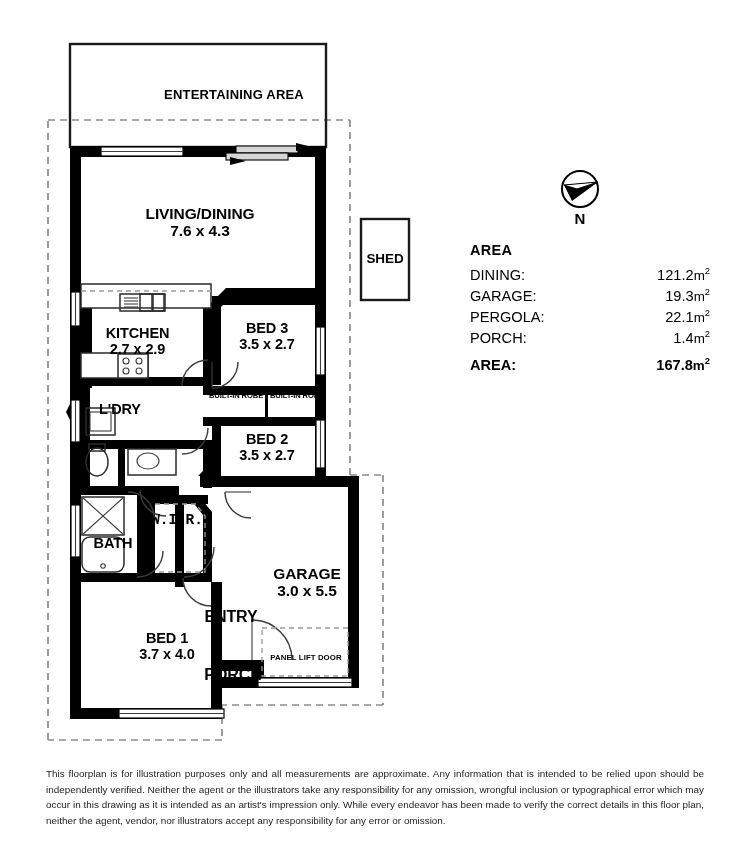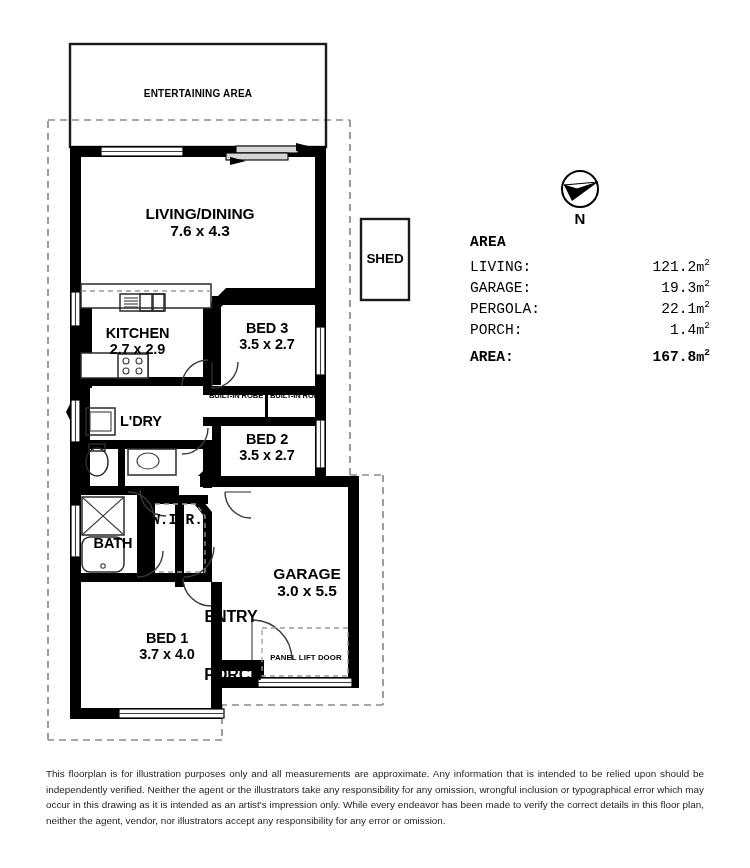--- a/index.html
+++ b/index.html
@@ -45,21 +45,21 @@
   .rlabel {
     position: absolute;
     text-align: center;
     color: #000000;
     font-weight: bold;
     line-height: 1.12;
     white-space: nowrap;
     letter-spacing: -0.1px;
   }
   .rlabel .dim { font-weight: bold; display: block; }
-  .lbl-entertain { font-size: 10px; letter-spacing: 0.2px; }
+  .lbl-entertain { font-size: 13px; letter-spacing: 0.2px; margin-left: 36px; }
   .lbl-big   { font-size: 15.5px; }
   .lbl-med   { font-size: 14.5px; }
   .lbl-small { font-size: 16px; }
   .lbl-shed  { font-size: 13.5px; }
   .lbl-tiny  { font-size: 7.6px; font-weight: bold; letter-spacing: -0.1px; }
   .lbl-pld   { font-size: 7.8px; font-weight: bold; letter-spacing: 0.1px; }
 
   
   #compass {
     position: absolute;
@@ -72,23 +72,22 @@
     width: 44px;
     text-align: center;
     font-size: 15px;
     font-weight: bold;
     color: #000;
   }
 
   
   #area {
     position: absolute;
-    left: 470px; top: 234px;
+    left: 470px; top: 242px;
     width: 240px;
-    font-family: Liberation Mono, monospace;
   }
   #area .area-title {
     font-size: 14.5px;
     font-weight: bold;
     color: #000;
     letter-spacing: 0.3px;
     margin-bottom: 7px;
   }
   #area table {
     border-collapse: collapse;
@@ -339,21 +338,21 @@
     <div class="rlabel lbl-big" style="left:110px; top:205px; width:180px;">
       <span>LIVING/DINING</span>
       <span class="dim">7.6 x 4.3</span>
     </div>
 
     <div class="rlabel lbl-med" style="left:75px; top:325px; width:125px;">
       <span>KITCHEN</span>
       <span class="dim">2.7 x 2.9</span>
     </div>
 
-    <div class="rlabel lbl-med" style="left:95px; top:401px; width:92px;margin-top:12px;">
+    <div class="rlabel lbl-med" style="left:74px; top:401px; width:92px;">
       <span>L'DRY</span>
     </div>
 
     <div class="rlabel lbl-med" style="left:218px; top:320px; width:98px;">
       <span>BED 3</span>
       <span class="dim">3.5 x 2.7</span>
     </div>
 
     <div class="rlabel lbl-med" style="left:218px; top:431px; width:98px;">
       <span>BED 2</span>
@@ -400,21 +399,21 @@
       <path d="M6,17 L40,14 L19,21 Z" fill="#ffffff" stroke="#000" stroke-width="1"></path>
     </svg>
     <div class="n">N</div>
   </div>
 
   <div id="area">
     <div class="area-title">AREA</div>
     <table>
       <tbody>
         <tr>
-          <td class="k">LIVING:</td>
+          <td class="k">DINING:</td>
           <td class="v">
             <span>121.2</span><span class="unit">m</span><span class="sup">2</span>
           </td>
         </tr>
         <tr>
           <td class="k">GARAGE:</td>
           <td class="v">
             <span>19.3</span><span class="unit">m</span><span class="sup">2</span>
           </td>
         </tr>

